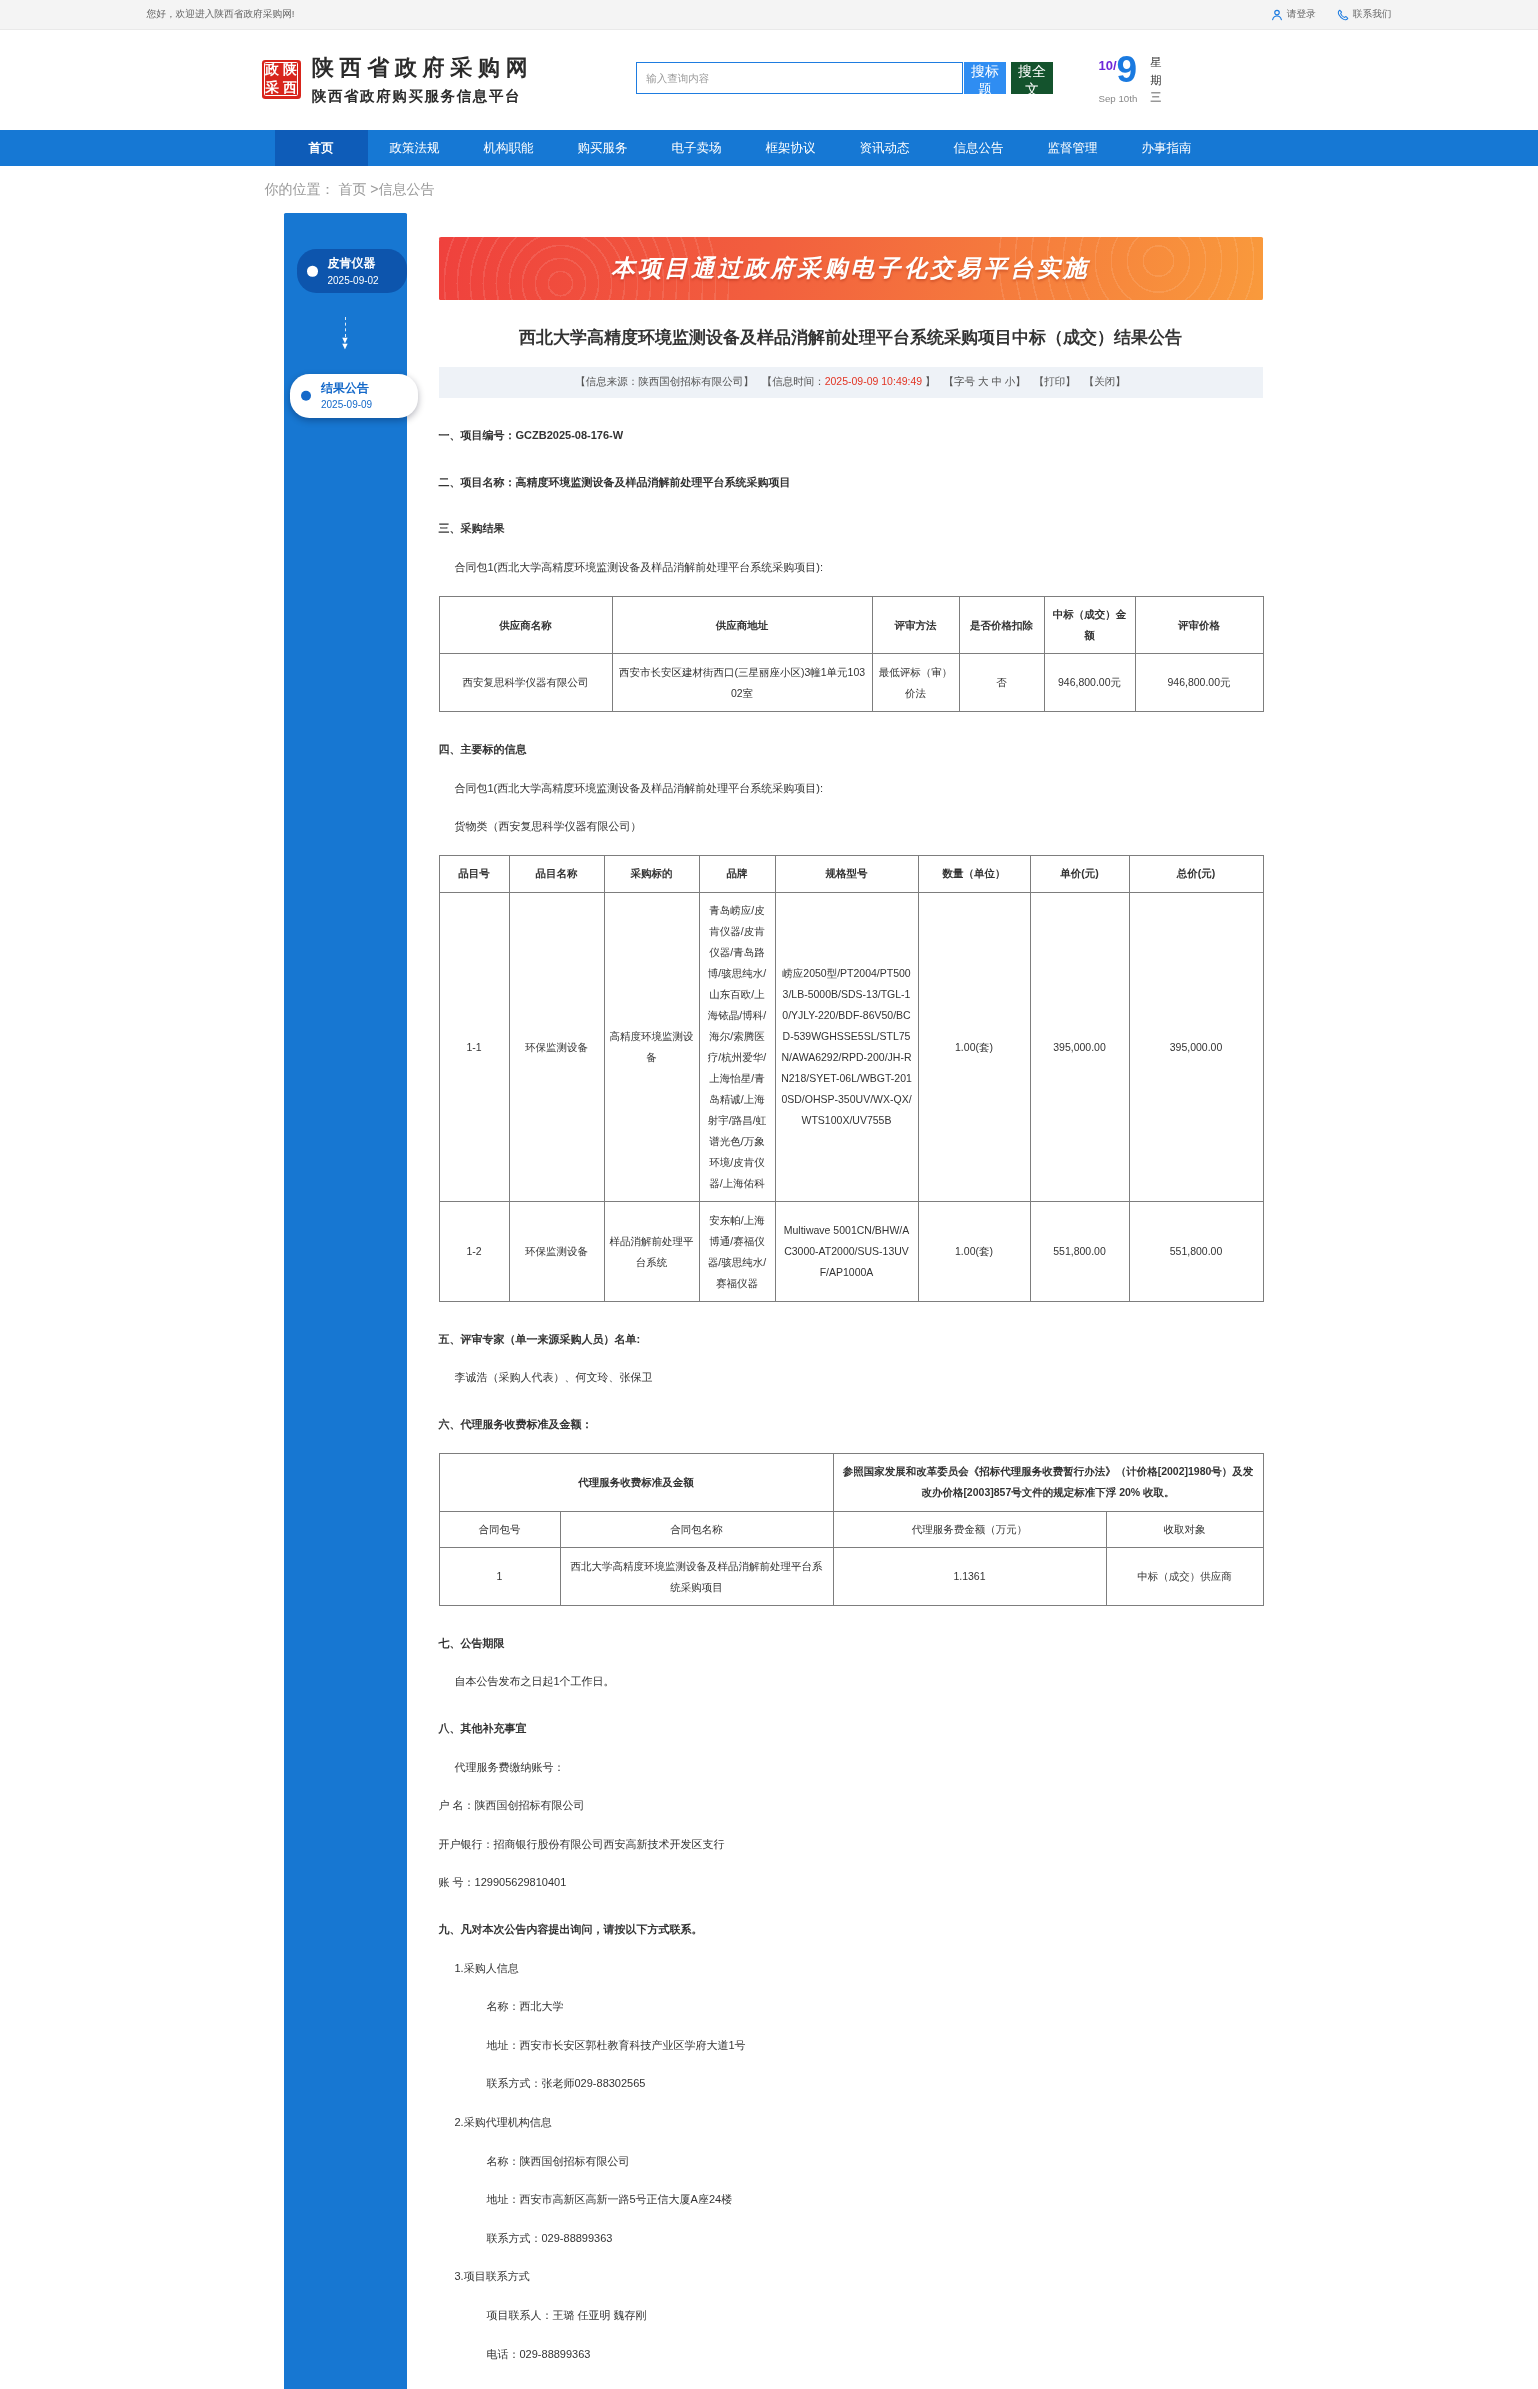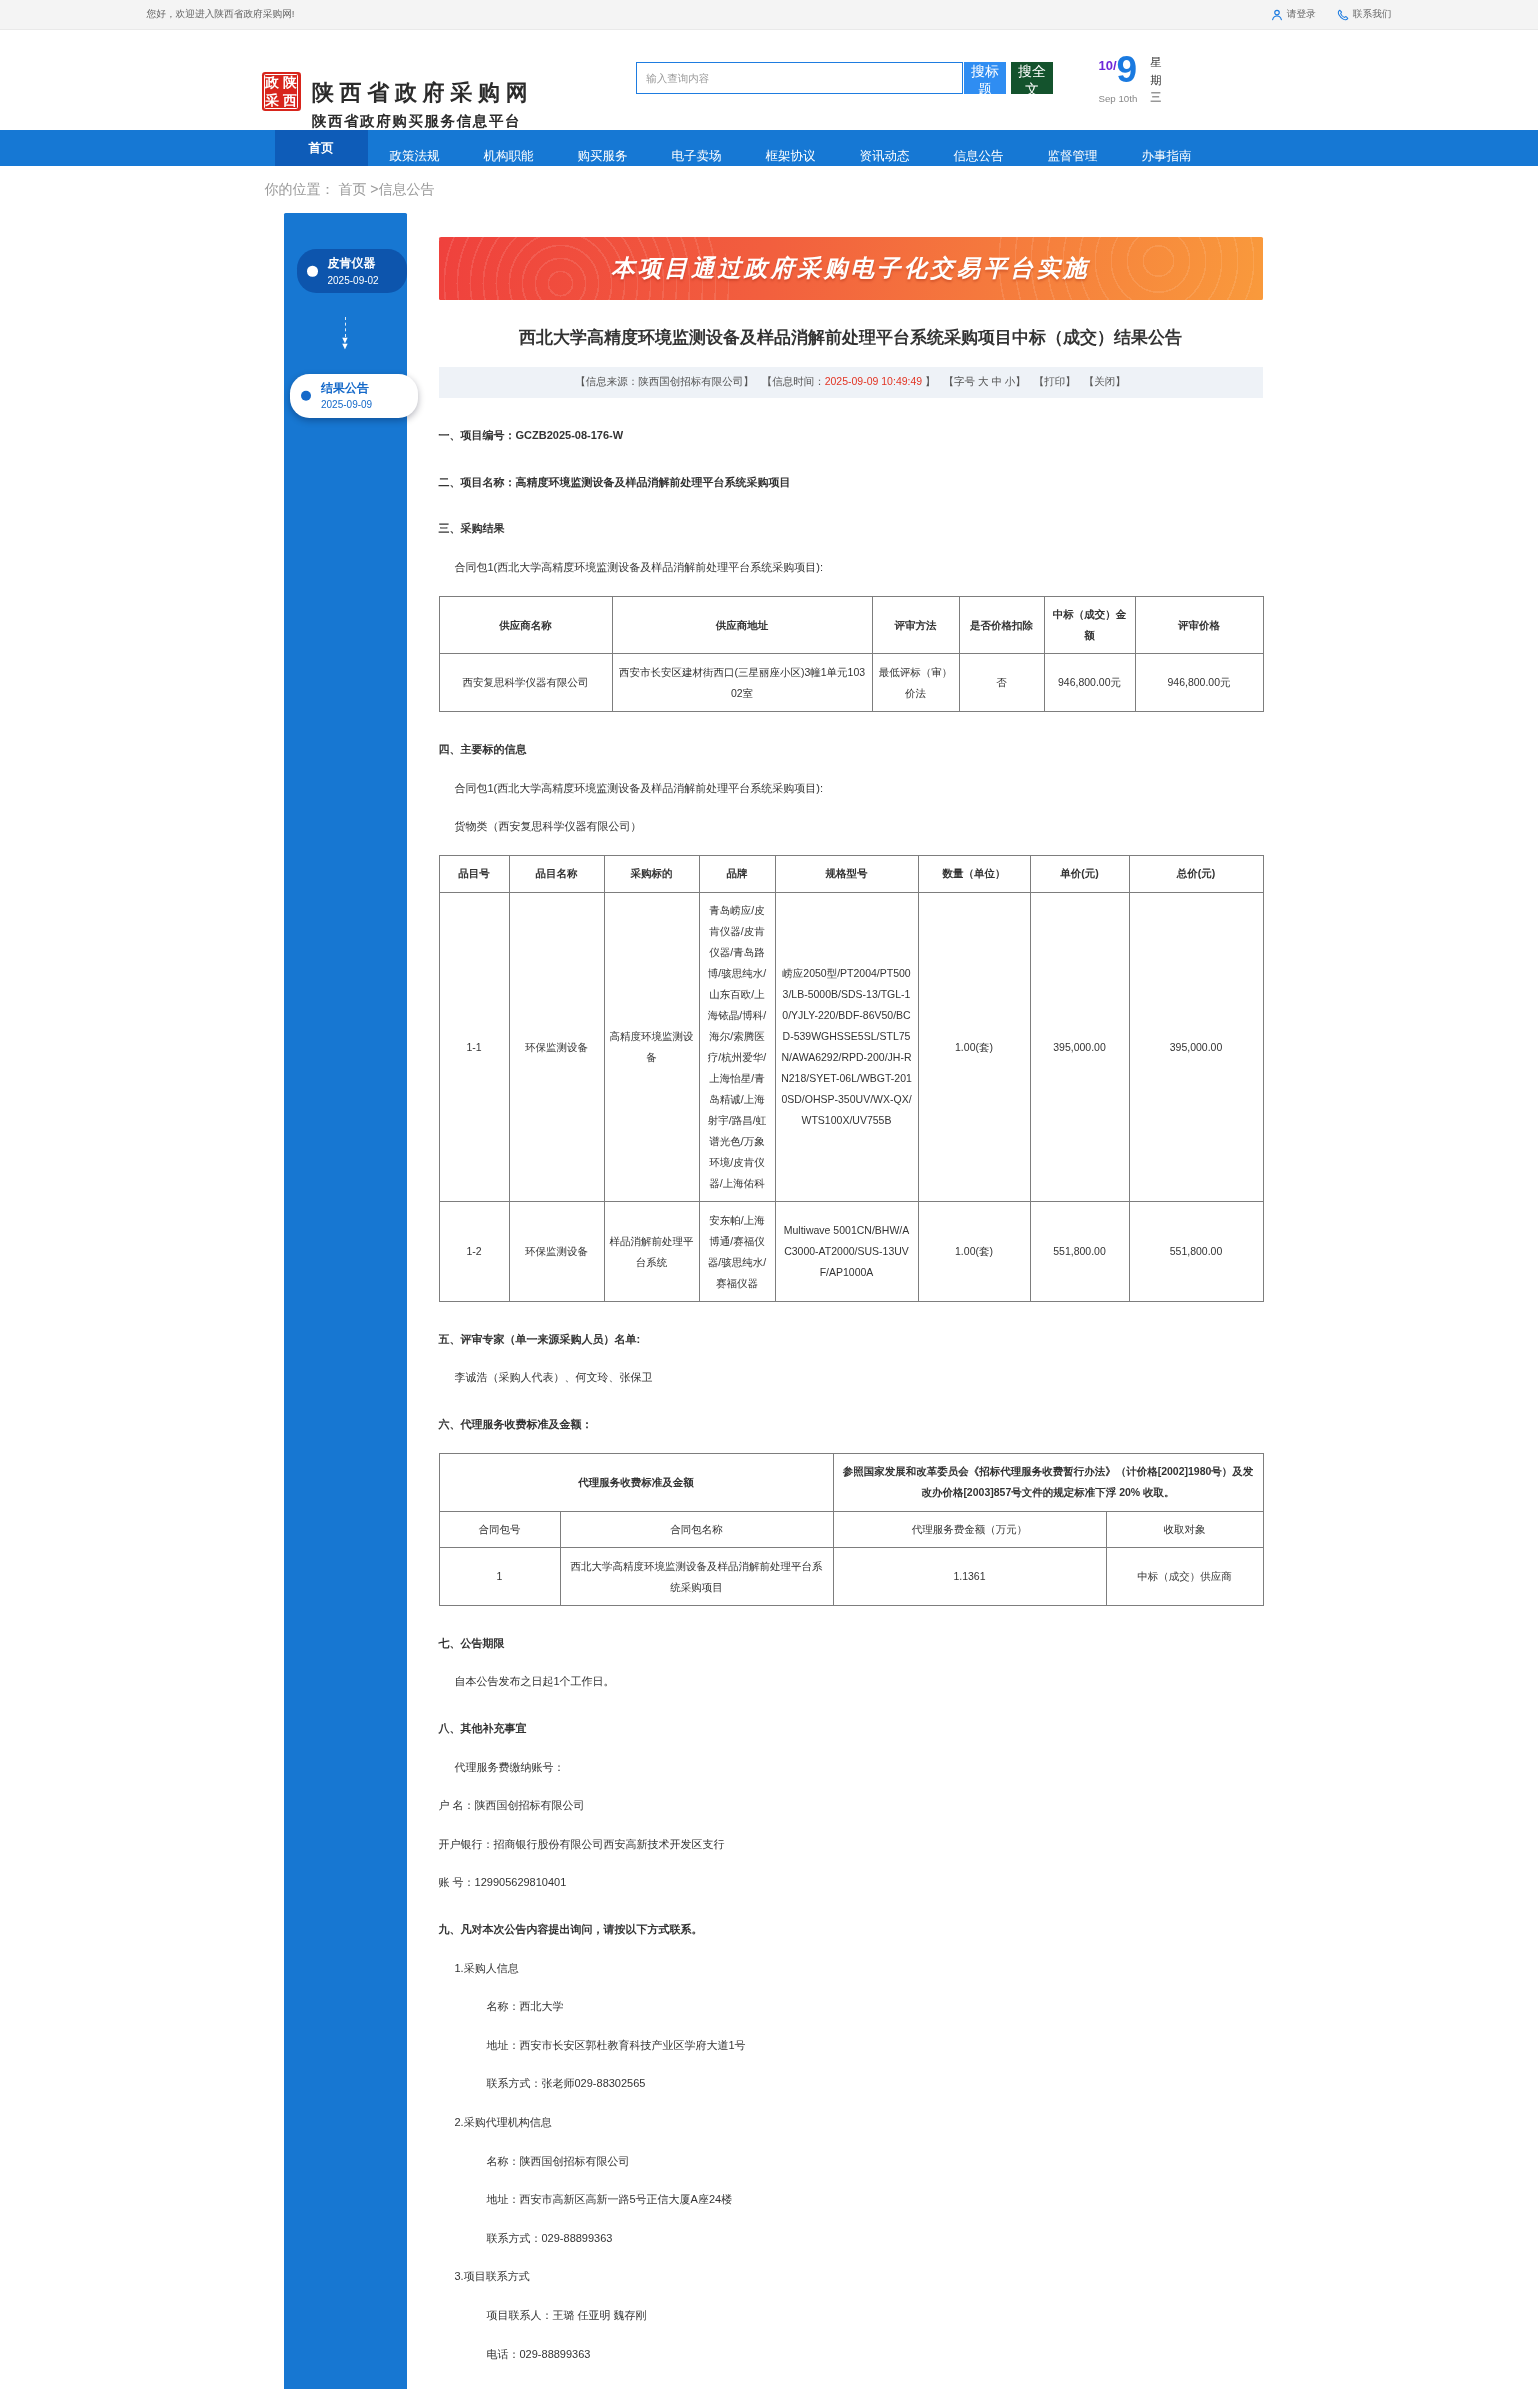--- a/index.html
+++ b/index.html
@@ -15,41 +15,41 @@
   .top-link svg{display:block;}
 
   
   .header{background:#fff;}
   .header .container{height:100px;}
   .brand{position:absolute;left:115px;top:22.6px;display:flex;align-items:center;}
   .seal{width:39px;height:39px;background:#d8251c;border-radius:3.2px;position:relative;
         display:grid;grid-template-columns:1fr 1fr;place-items:center;color:#fff;
         font-weight:bold;font-size:13.7px;line-height:1;padding:1.6px;box-sizing:border-box;}
   .seal::after{content:"";position:absolute;inset:2.4px;border:0.8px solid #fff;border-radius:1.6px;pointer-events:none;}
-  .brand-names{margin-left:11.3px;margin-top:25px;}
+  .brand-names{margin-left:11.3px;}
   .brand-names .cn{font-size:22px;font-weight:bold;letter-spacing:5.7px;color:#2b2b2b;}
   .brand-names .sub{font-size:14.5px;font-weight:600;letter-spacing:1.6px;color:#2b2b2b;margin-top:4px;}
   .searchbox{position:absolute;left:489px;top:32px;display:flex;align-items:stretch;height:32px;}
   .searchbox input{width:327px;height:32px;box-sizing:border-box;border:1.6px solid #1e7ce0;
         padding:0 9.7px;font-size:10.5px;color:#333;outline:none;}
   .searchbox input::placeholder{color:#9a9a9a;}
   .btn-search{border:none;color:#fff;font-size:14px;width:42px;cursor:pointer;}
   .btn-title{background:#2f8df2;margin-left:1.6px;}
   .btn-full{background:#14532d;margin-left:4.8px;}
   .datebox{position:absolute;left:952px;top:21px;display:flex;gap:13px;}
   .date-nums{display:flex;align-items:flex-start;}
   .date-prefix{font-size:13px;font-weight:bold;color:#6d28d9;margin-top:6.5px;}
   .date-day{font-size:37px;font-weight:bold;color:#1a7ae0;line-height:1;}
   .date-en{font-size:9.7px;color:#888;margin-top:4.8px;text-align:center;}
   .weekday{width:13px;font-size:11.3px;color:#333;line-height:1.55;word-break:break-all;margin-top:3.2px;}
 
   
   .nav{background:#1678d4;height:36px;}
   .nav ul{list-style:none;margin:0;padding:0 0 0 128px;display:flex;height:36px;}
-  .nav li{color:#fff;font-size:12.5px;line-height:36px;padding:8px 22px;cursor:pointer;white-space:nowrap;}
+  .nav li{color:#fff;font-size:12.5px;line-height:36px;padding:0 22px;cursor:pointer;white-space:nowrap;}
   .nav li.active{background:#0e5cb8;font-weight:bold;padding:0 34px;}
 
   
   .crumb{font-size:14px;color:#999;padding:14.5px 0 9.7px 118px;}
   .crumb a{color:#999;text-decoration:none;cursor:pointer;}
 
   
   .main{display:flex;margin-left:137px;width:1107px;align-items:stretch;margin-top:4.8px;}
   .side{width:123px;background:#1777d2;border-radius:1.6px;padding-top:36px;box-sizing:border-box;flex-shrink:0;}
   .pill{position:relative;width:110px;margin-left:13px;background:#0d55ad;border-radius:19.4px;

